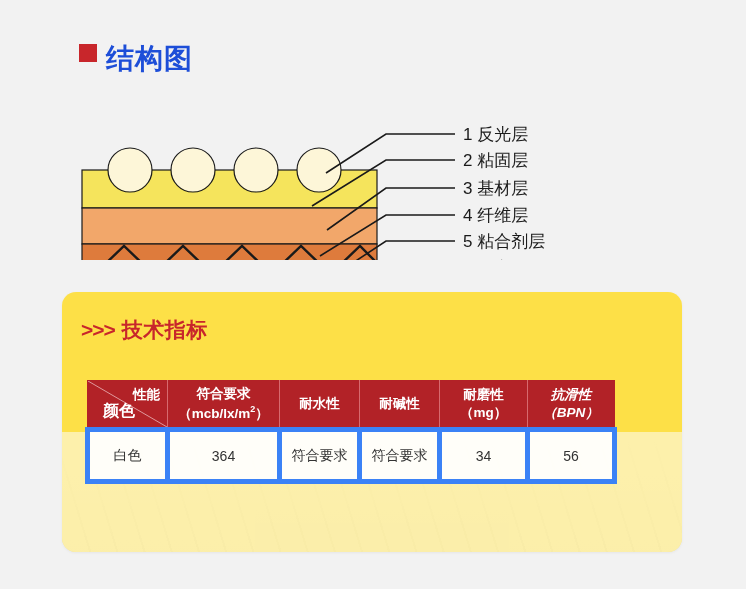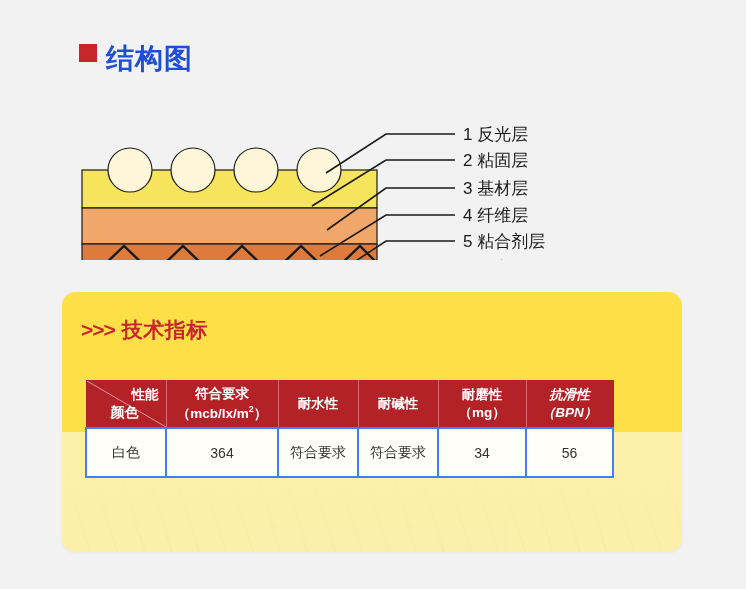--- a/index.html
+++ b/index.html
@@ -76,21 +76,21 @@
     border:1px solid #b22227;
     border-right-color:#d76a6e;
     padding:0 2px;
     line-height:1.35;
     vertical-align:middle;
     font-size:13.5px;
   }
   #spec-table th:last-child{border-right-color:#b22227;font-style:italic;}
   #spec-table td{
     height:45px;
-    border:2px solid #3b82f6;
+    border:5px solid #3b82f6;
     text-align:center;
     vertical-align:middle;
     color:#333;
     font-size:14px;
     background:transparent;
   }
   #spec-table tbody tr:first-child td{background:rgba(255,255,255,0.92);}
   #spec-table .sup{font-size:9px;vertical-align:super;}
 
   
@@ -101,21 +101,21 @@
   }
   #th-corner .diag{
     position:absolute;left:0;top:0;width:100%;height:100%;
     overflow:hidden;
   }
   #th-corner .diag line{stroke:#e09a9d;stroke-width:1;}
   #th-corner .lbl-top{
     position:absolute;right:7px;top:5px;font-size:13.5px;
   }
   #th-corner .lbl-bot{
-    position:absolute;left:24px;bottom:5px;font-size:14px;text-align:right;
+    position:absolute;left:15px;bottom:5px;font-size:16px;text-align:right;
   }
 </style>
 </head>
 <body>
 
 <div id="section-title">
   <span class="bullet"></span>
   <span class="txt">结构图</span>
 </div>
 

